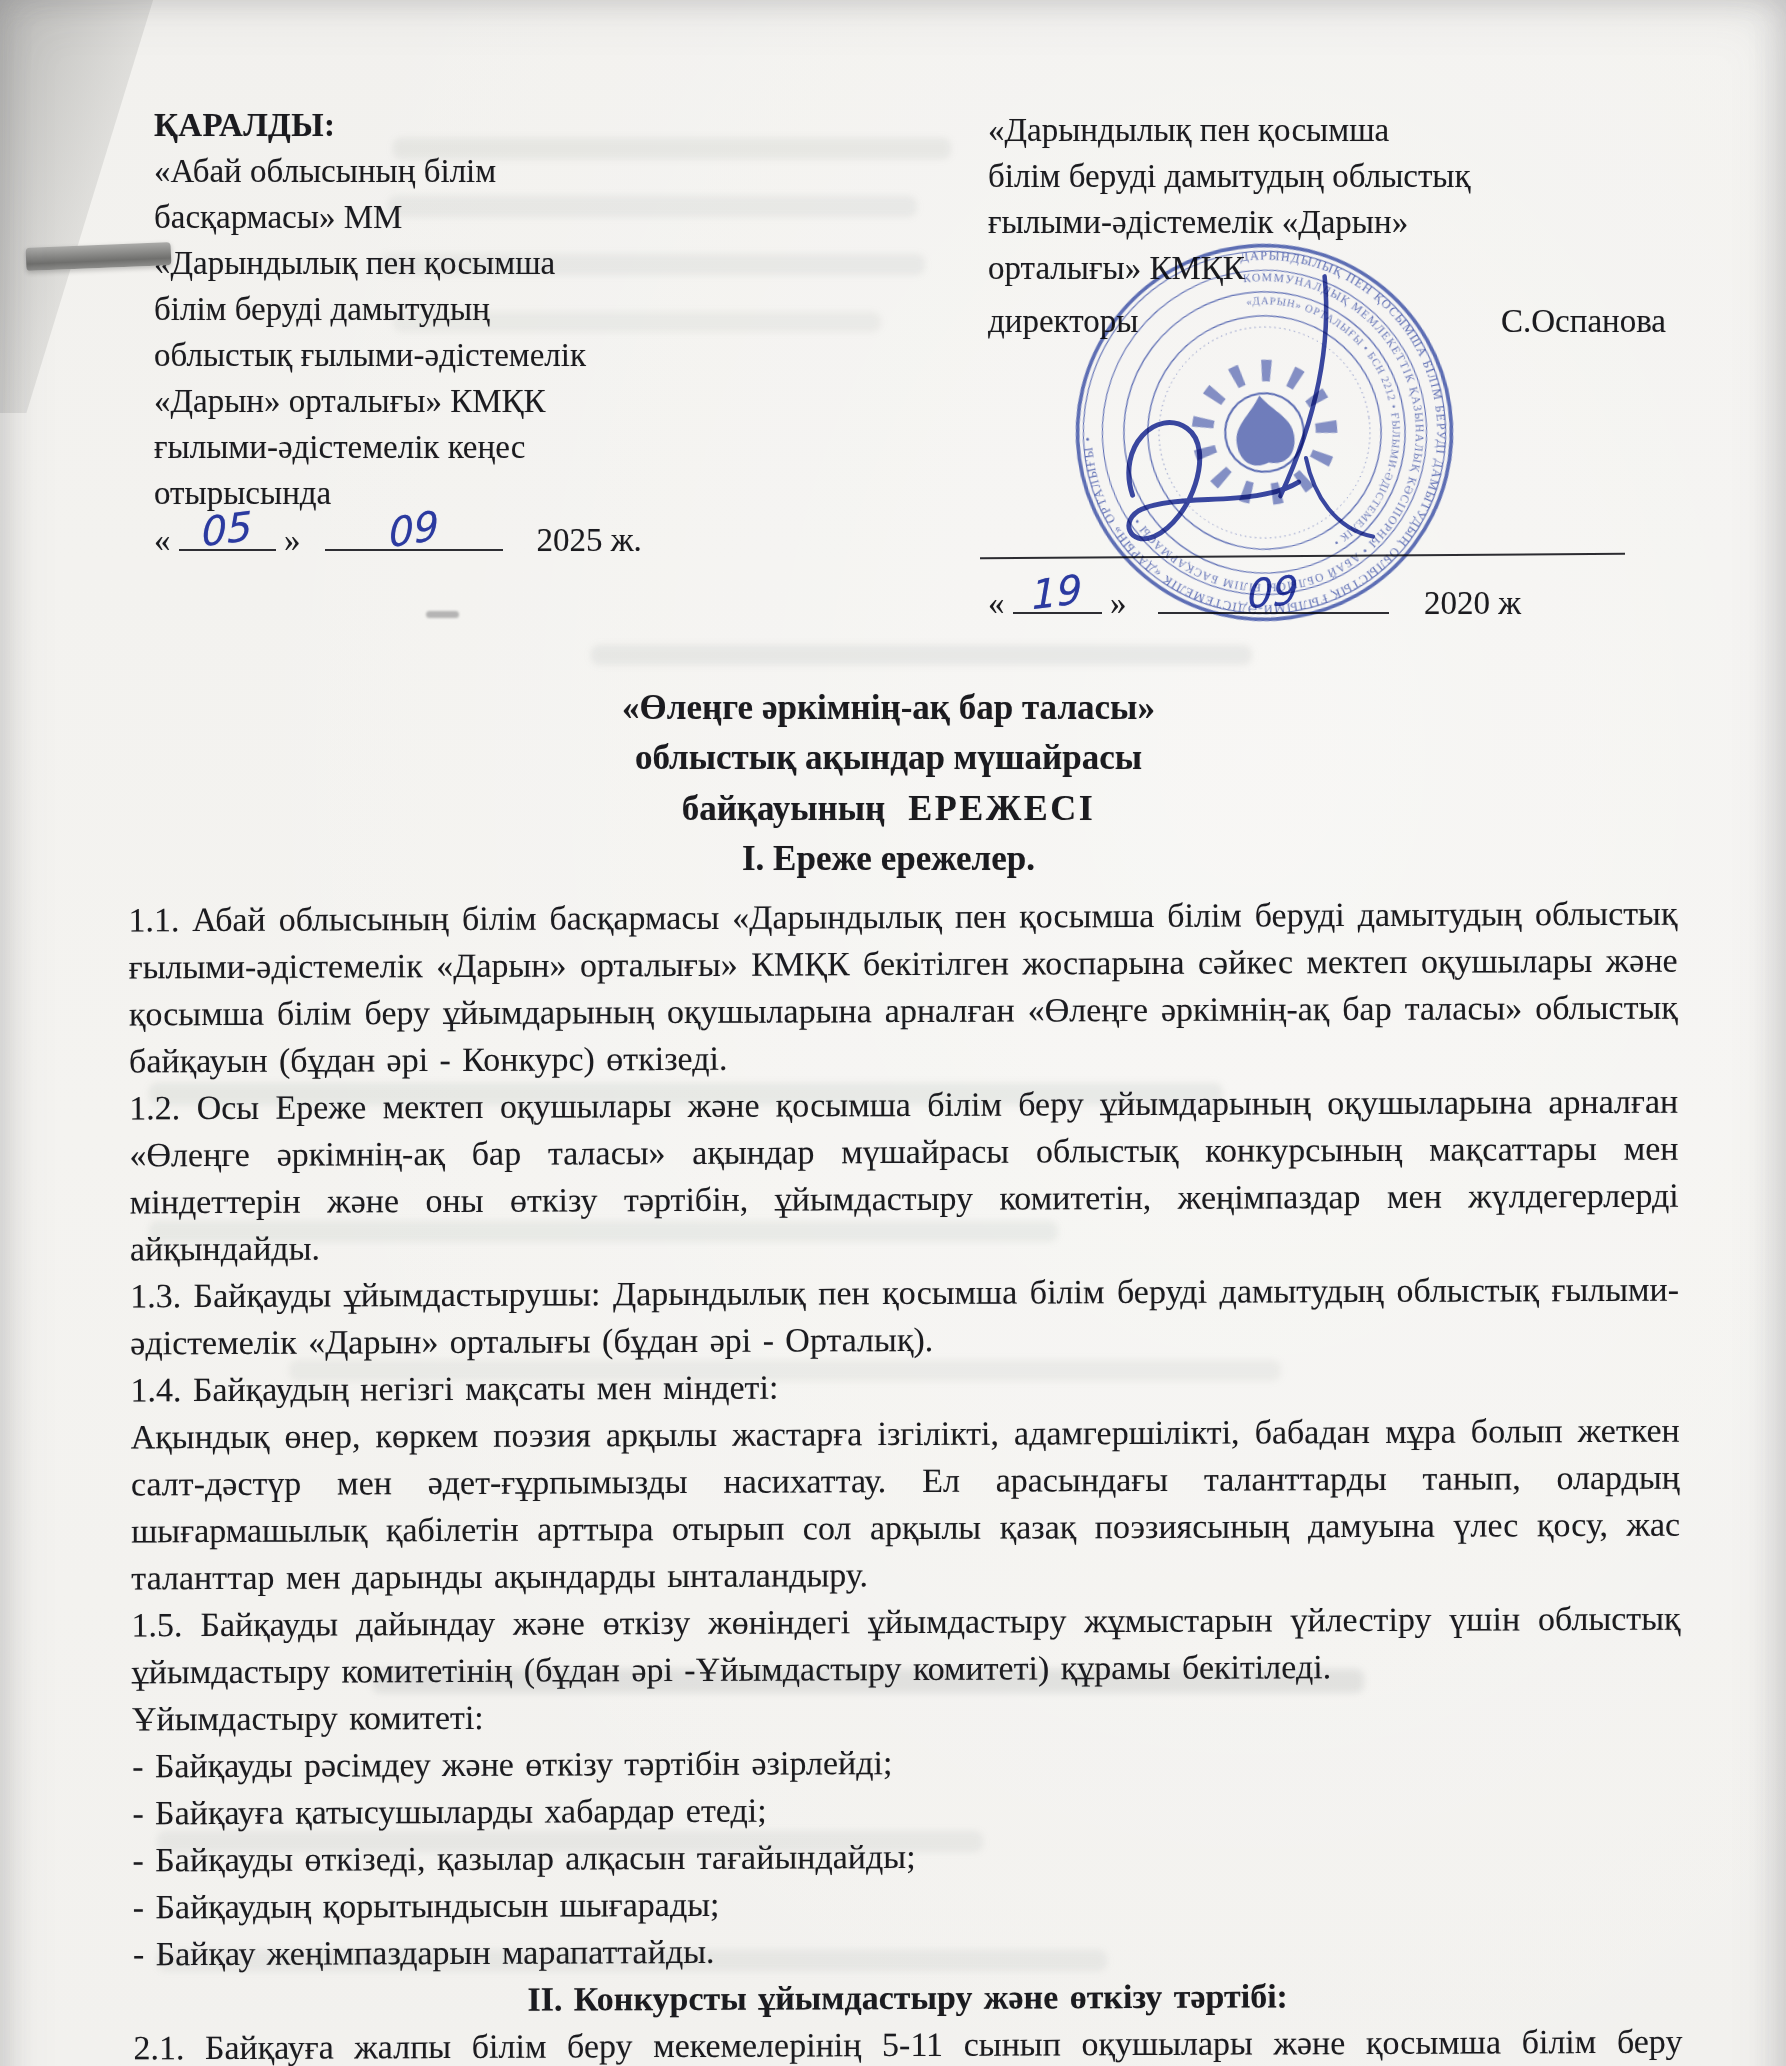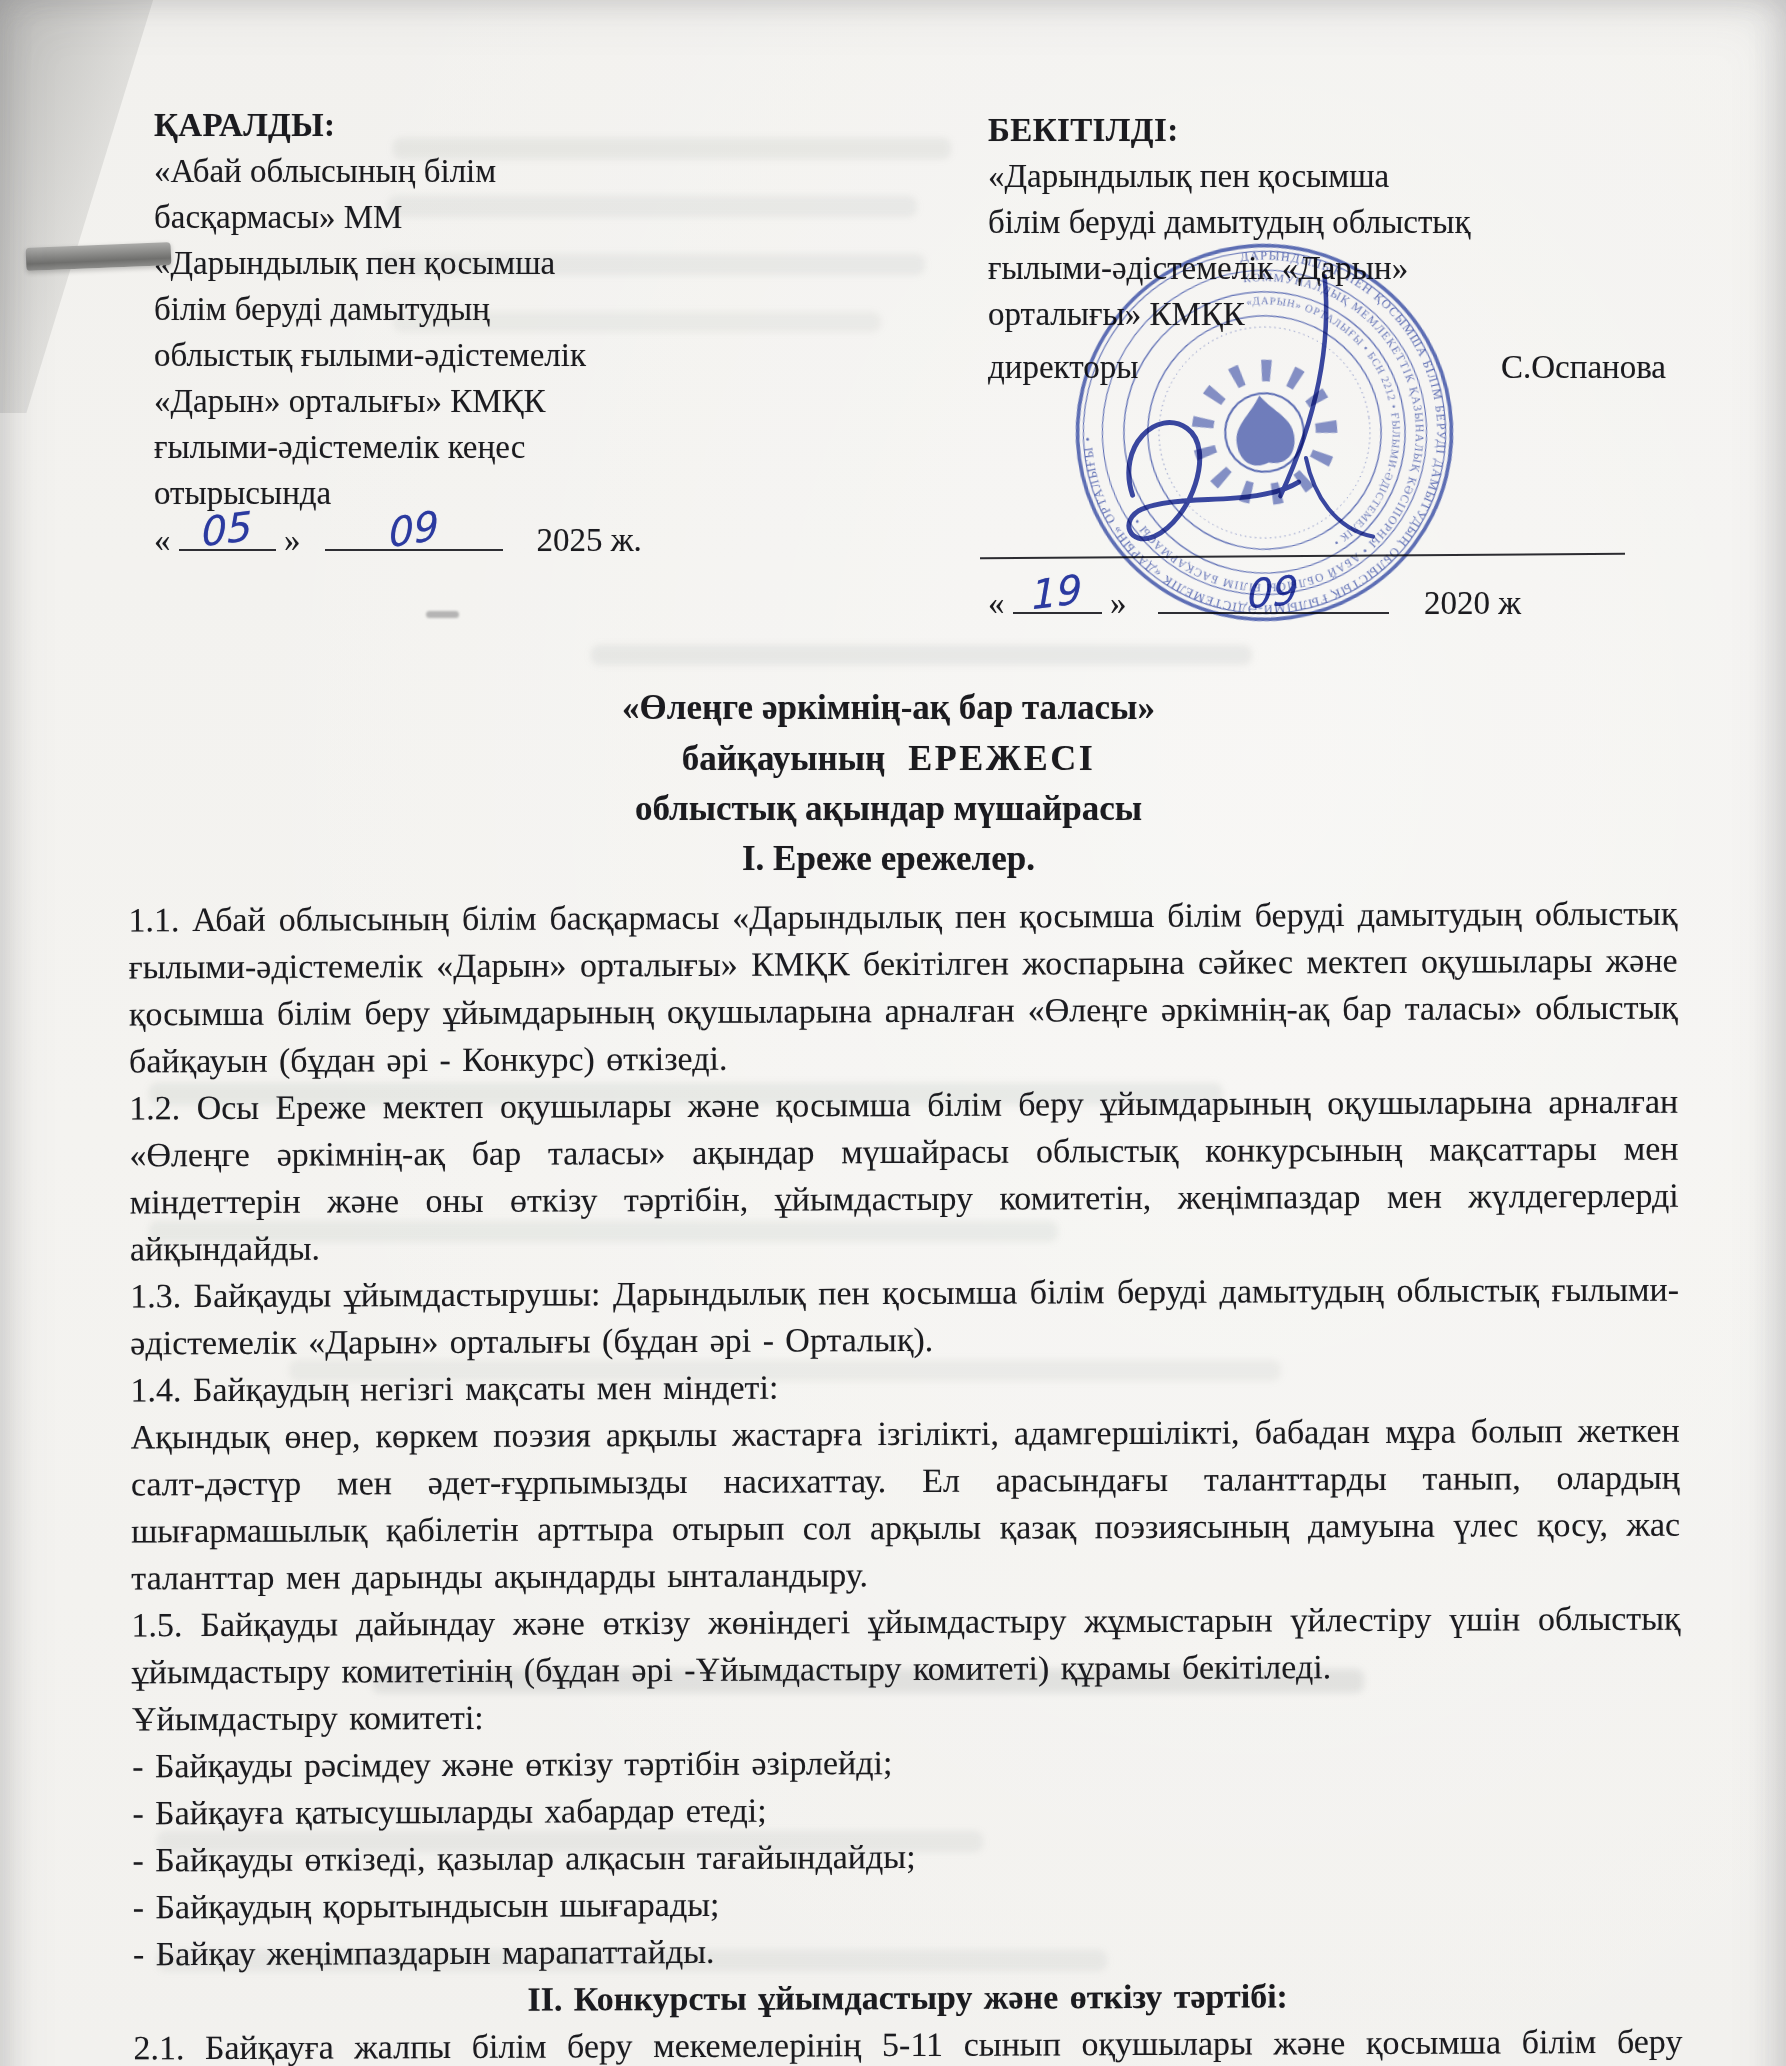--- a/index.html
+++ b/index.html
@@ -97,21 +97,20 @@
       <span class="hand">05</span>
     </span>
     <span>»</span>
     <span class="blank" style="width:178px;margin-left:16.5px;">
       <span class="hand" style="transform:translateX(-50%) rotate(-10deg) skewX(-8deg);">09</span>
     </span>
     <span style="margin-left:25px;">2025 ж.</span>
   </div>
 
   <div class="col-right txt">
-    <div class="hdr">БЕКІТІЛДІ:</div>
     <div>«Дарындылық пен қосымша</div>
     <div>білім беруді дамытудың облыстық</div>
     <div>ғылыми-әдістемелік «Дарын»</div>
     <div>орталығы» КМҚК</div>
     <div class="director-row">
       <span>директоры</span>
       <span>С.Оспанова</span>
     </div>
   </div>
 
@@ -160,24 +159,24 @@
   <svg class="signature" viewBox="0 0 1000 850">
     <g fill="none" stroke="#2b3aa0" stroke-linecap="round" opacity="0.92">
       <path stroke-width="11" d="M585,30 C602,200 562,380 478,562"></path>
       <path stroke-width="12" d="M120,560 C80,440 180,348 252,398 C322,448 262,620 172,660 C112,685 86,620 142,594 C232,554 420,590 522,528"></path>
       <path stroke-width="10" d="M540,470 C558,560 612,642 702,660"></path>
     </g>
   </svg>
 
   <div class="title-block txt">
     <div>«Өлеңге әркімнің-ақ бар таласы»</div>
+    <div>облыстық ақындар мүшайрасы</div>
     <div>
       <span>байқауының</span><span class="erezhe">ЕРЕЖЕСІ</span>
     </div>
-    <div>облыстық ақындар мүшайрасы</div>
     <div>І. Ереже ережелер.</div>
   </div>
 
   <div class="body txt">
     <p>1.1. Абай облысының білім басқармасы «Дарындылық пен қосымша білім беруді дамытудың облыстық ғылыми-әдістемелік «Дарын» орталығы» КМҚК бекітілген жоспарына сәйкес мектеп оқушылары және қосымша білім беру ұйымдарының оқушыларына арналған «Өлеңге әркімнің-ақ бар таласы» облыстық байқауын (бұдан әрі - Конкурс)  өткізеді.</p>
     <p>1.2. Осы Ереже мектеп оқушылары және қосымша білім беру ұйымдарының оқушыларына  арналған «Өлеңге әркімнің-ақ бар таласы» ақындар мүшайрасы облыстық конкурсының мақсаттары мен міндеттерін және оны өткізу тәртібін, ұйымдастыру комитетін, жеңімпаздар мен жүлдегерлерді айқындайды.</p>
     <p>1.3. Байқауды ұйымдастырушы: Дарындылық пен қосымша білім беруді дамытудың облыстық ғылыми-әдістемелік «Дарын» орталығы (бұдан әрі - Орталық).</p>
     <p>1.4. Байқаудың негізгі мақсаты мен міндеті:</p>
     <p>Ақындық өнер, көркем поэзия арқылы жастарға ізгілікті, адамгершілікті, бабадан мұра болып жеткен салт-дәстүр мен әдет-ғұрпымызды насихаттау. Ел арасындағы таланттарды танып, олардың шығармашылық қабілетін арттыра отырып сол арқылы қазақ поэзиясының дамуына үлес қосу, жас таланттар мен дарынды ақындарды ынталандыру.</p>
     <p>1.5. Байқауды дайындау және өткізу жөніндегі ұйымдастыру жұмыстарын үйлестіру үшін облыстық ұйымдастыру комитетінің (бұдан әрі -Ұйымдастыру комитеті) құрамы бекітіледі.</p>

